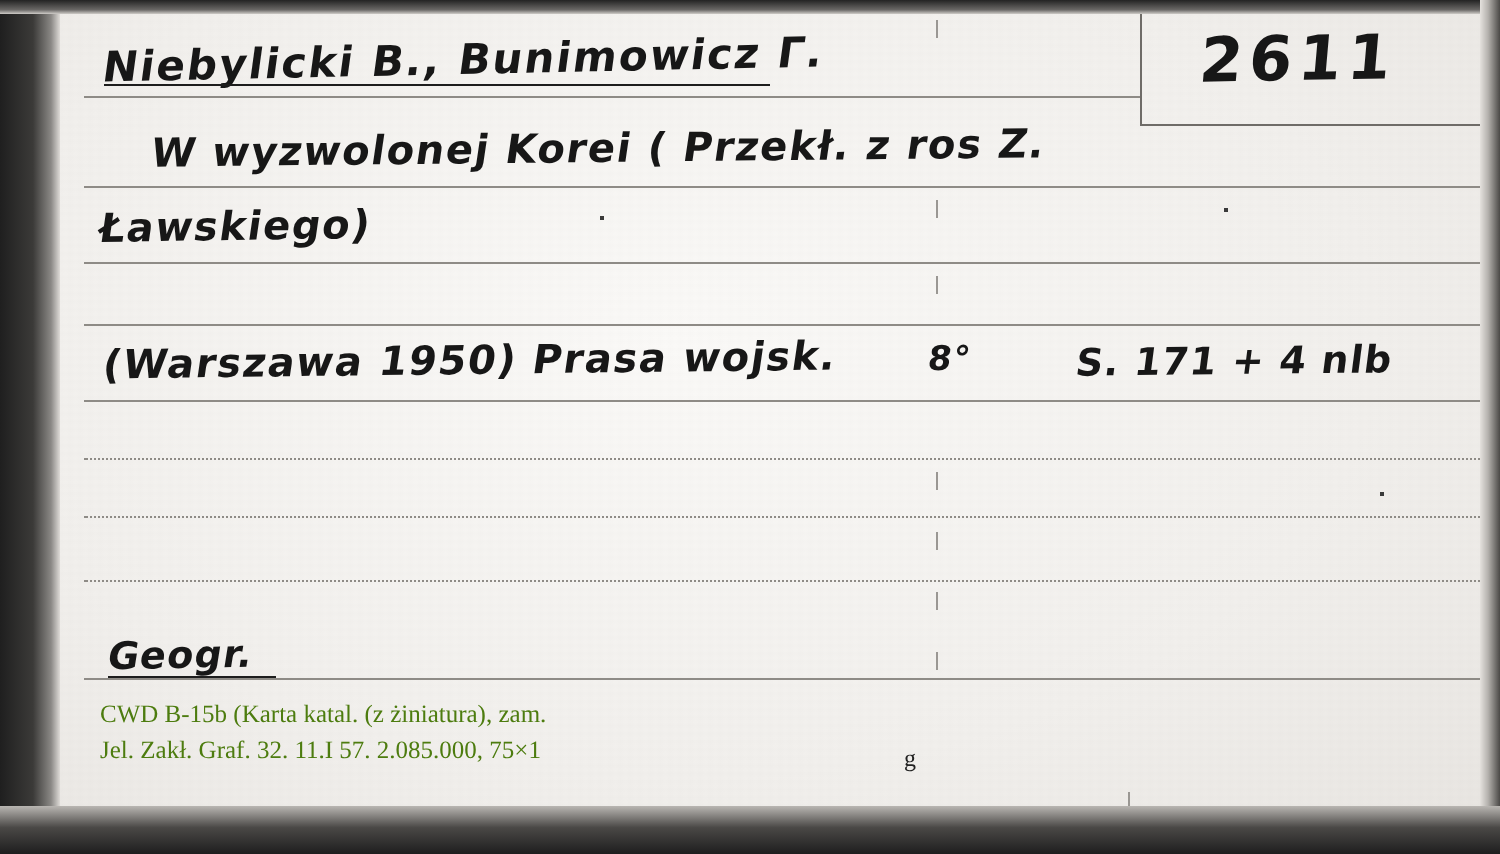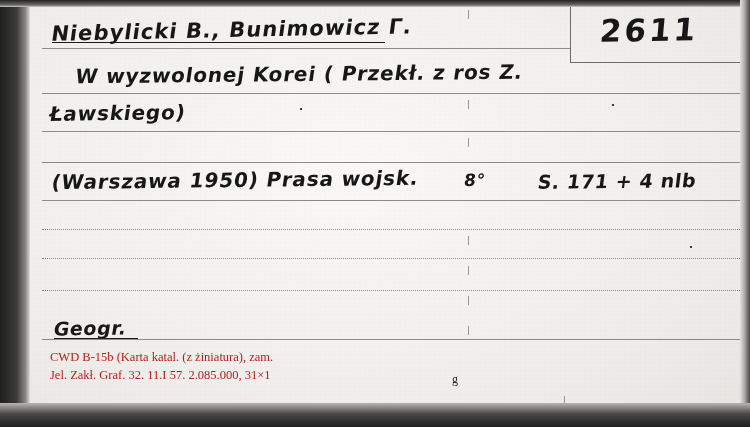--- a/index.html
+++ b/index.html
@@ -127,21 +127,21 @@
     left: 54px; top: 317px;
     font-size: 19px;
     transform: skewX(-10deg) rotate(-1deg);
     letter-spacing: .6px;
   }
 
   
   .printed {
     position: absolute;
     font-family: "Liberation Serif", serif;
-    color: #b91c1c;
+    color: #4d7c0f;
     font-size: 12.5px;
     white-space: nowrap;
   }
   #print-line1 { left: 50px; top: 350px; }
   #print-line2 { left: 50px; top: 368px; }
   #print-mark  { left: 452px; top: 372px; font-family: "Liberation Serif", serif; font-size: 12px; color: #222; }
 
   
   .speck { position: absolute; background: #3a3a3a; }
 </style>
@@ -181,21 +181,21 @@
   <div class="hand" id="hw-imprint">(Warszawa 1950) Prasa wojsk.</div>
   <div class="hand" id="hw-format">8°</div>
   <div class="hand" id="hw-collation">S. 171 + 4 nlb</div>
   <div class="hand" id="hw-number">2611</div>
   <div class="hand" id="hw-subject">Geogr.</div>
 
   <div class="rule" style="left:52px; top:42px; width:333px; border-top:1px solid #1d1d1d;"></div>
   <div class="rule" style="left:54px; top:338px; width:84px; border-top:1px solid #1d1d1d;"></div>
 
   <div class="printed" id="print-line1">CWD B-15b (Karta katal. (z żiniatura), zam.</div>
-  <div class="printed" id="print-line2">Jel. Zakł. Graf. 32. 11.I 57. 2.085.000, 31×1</div>
+  <div class="printed" id="print-line2">Jel. Zakł. Graf. 32. 11.I 57. 2.085.000, 75×1</div>
   <div class="printed" id="print-mark">g</div>
 
   <div class="speck" style="left:300px; top:108px; width:2px; height:2px;"></div>
   <div class="speck" style="left:612px; top:104px; width:2px; height:2px;"></div>
   <div class="speck" style="left:690px; top:246px; width:2px; height:2px;"></div>
 
   <div class="edge" id="edge-left"></div>
   <div class="edge" id="edge-top"></div>
   <div class="edge" id="edge-right"></div>
   <div class="edge" id="edge-bottom"></div>

